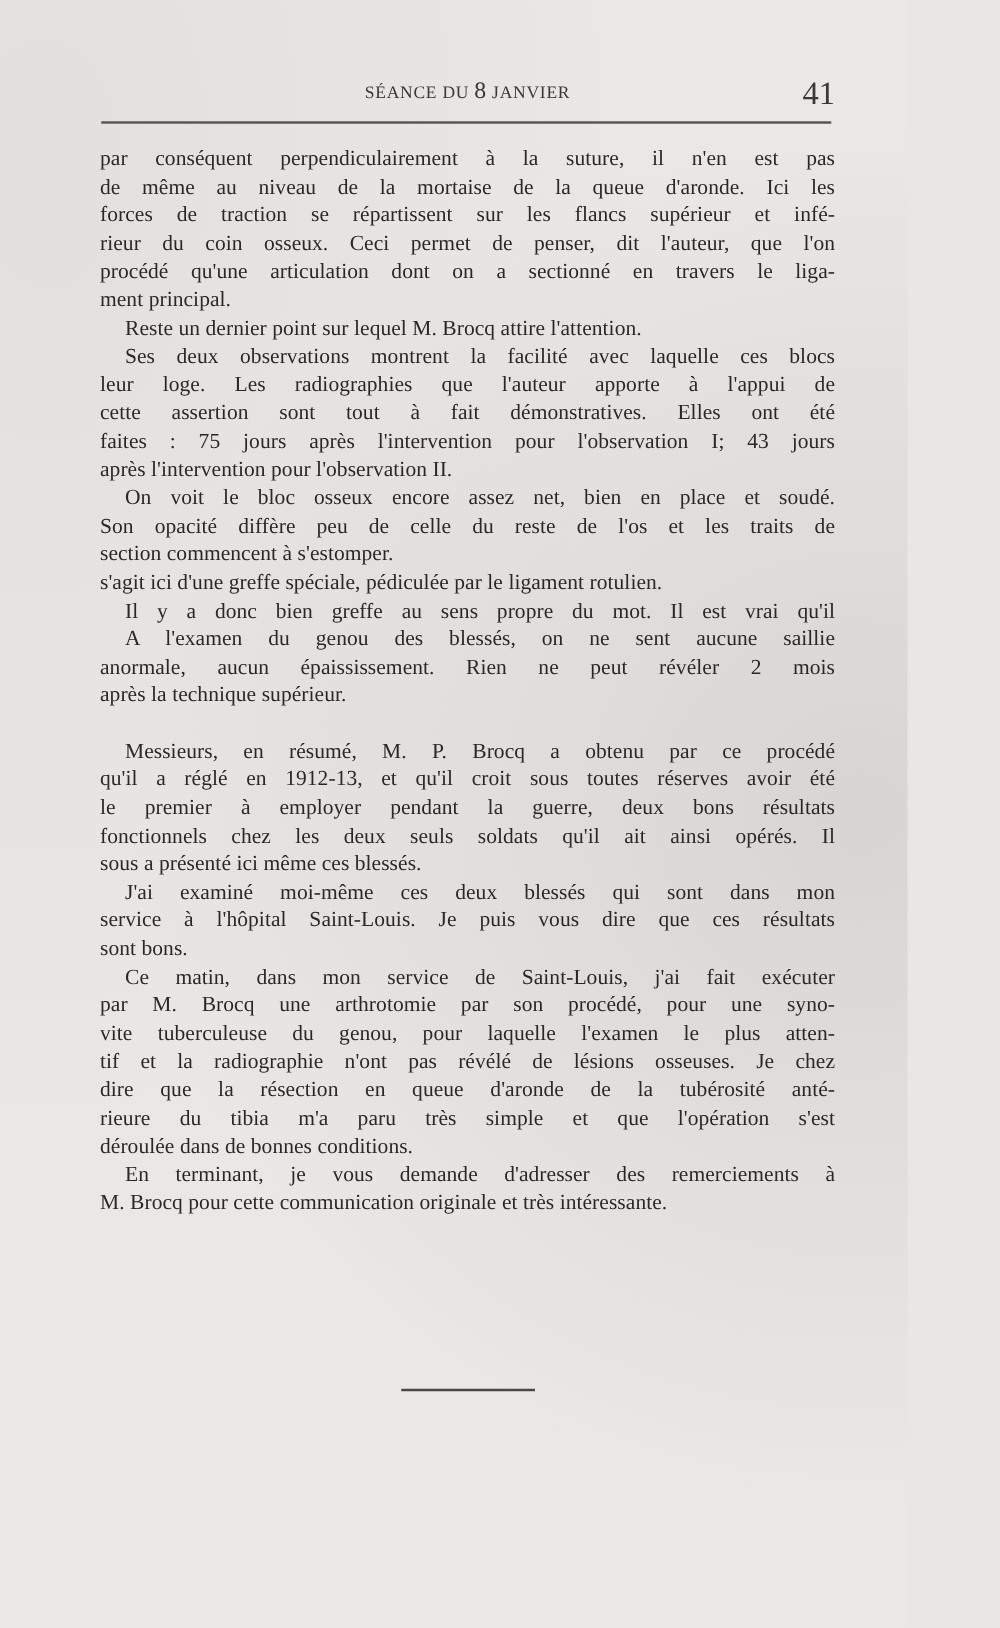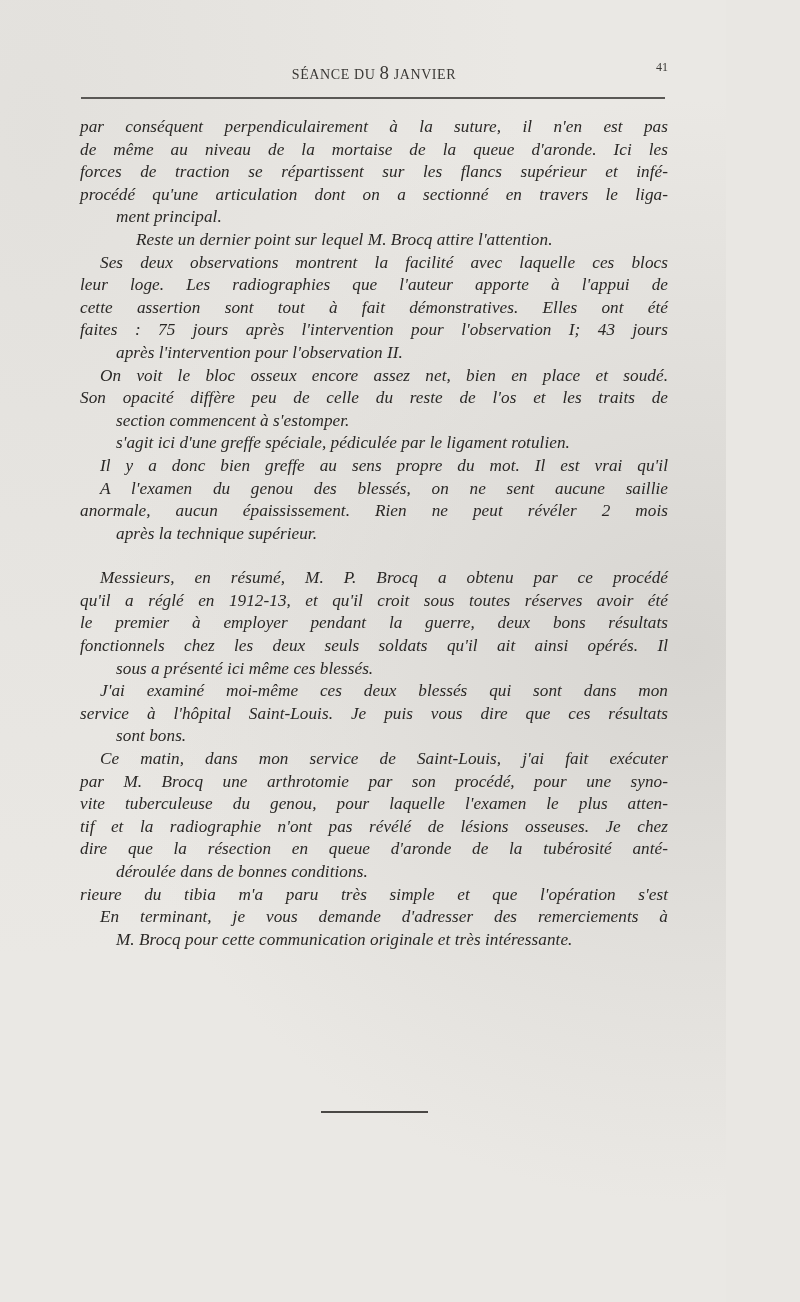--- a/index.html
+++ b/index.html
@@ -40,21 +40,21 @@
       top: 2px;
       color: #3a3835;
     }
     .running-title .num {
       font-size: 19px;
     }
     .page-number {
       position: absolute;
       right: 0;
       top: 0px;
-      font-size: 12px;
+      font-size: 26px;
       color: #3a3835;
     }
     .head-rule {
       position: absolute;
       top: 97px;
       left: 81px;
       width: 584px;
       height: 2px;
       background: #5a5855;
     }
@@ -65,25 +65,23 @@
       width: 588px;
     }
     .line {
       height: 22.6px;
       line-height: 22.6px;
       font-size: 17.2px;
       white-space: nowrap;
       text-align: justify;
       text-align-last: justify;
       letter-spacing: 0.05px;
-      font-style: italic;
     }
     .line.last {
       text-align-last: left;
-      margin-left: 36px;
     }
     .line.indent {
       padding-left: 20px;
     }
     .gap {
       height: 22px;
     }
     .end-rule {
       position: absolute;
       top: 1111px;
@@ -103,20 +101,21 @@
     <div class="page-number">41</div>
   </div>
 
   <div class="head-rule"></div>
 
   <div class="body-text" id="body-text">
       <div class="paragraph">
         <div class="line">par conséquent perpendiculairement à la suture, il n'en est pas</div>
         <div class="line">de même au niveau de la mortaise de la queue d'aronde. Ici les</div>
         <div class="line">forces de traction se répartissent sur les flancs supérieur et infé-</div>
+        <div class="line">rieur du coin osseux. Ceci permet de penser, dit l'auteur, que l'on</div>
         <div class="line">procédé qu'une articulation dont on a sectionné en travers le liga-</div>
         <div class="line last">ment principal.</div>
       </div>
       <div class="paragraph">
         <div class="line indent last">Reste un dernier point sur lequel M. Brocq attire l'attention.</div>
       </div>
       <div class="paragraph">
         <div class="line indent">Ses deux observations montrent la facilité avec laquelle ces blocs</div>
         <div class="line">leur loge. Les radiographies que l'auteur apporte à l'appui de</div>
         <div class="line">cette assertion sont tout à fait démonstratives. Elles ont été</div>
@@ -149,22 +148,22 @@
         <div class="line indent">J'ai examiné moi-même ces deux blessés qui sont dans mon</div>
         <div class="line">service à l'hôpital Saint-Louis. Je puis vous dire que ces résultats</div>
         <div class="line last">sont bons.</div>
       </div>
       <div class="paragraph">
         <div class="line indent">Ce matin, dans mon service de Saint-Louis, j'ai fait exécuter</div>
         <div class="line">par M. Brocq une arthrotomie par son procédé, pour une syno-</div>
         <div class="line">vite tuberculeuse du genou, pour laquelle l'examen le plus atten-</div>
         <div class="line">tif et la radiographie n'ont pas révélé de lésions osseuses. Je chez</div>
         <div class="line">dire que la résection en queue d'aronde de la tubérosité anté-</div>
+        <div class="line">rieure du tibia m'a paru très simple et que l'opération s'est</div>
         <div class="line last">déroulée dans de bonnes conditions.</div>
-        <div class="line">rieure du tibia m'a paru très simple et que l'opération s'est</div>
       </div>
       <div class="paragraph">
         <div class="line indent">En terminant, je vous demande d'adresser des remerciements à</div>
         <div class="line last">M. Brocq pour cette communication originale et très intéressante.</div>
       </div>
     </div>
 
   <div class="end-rule"></div>
 
 </div>

